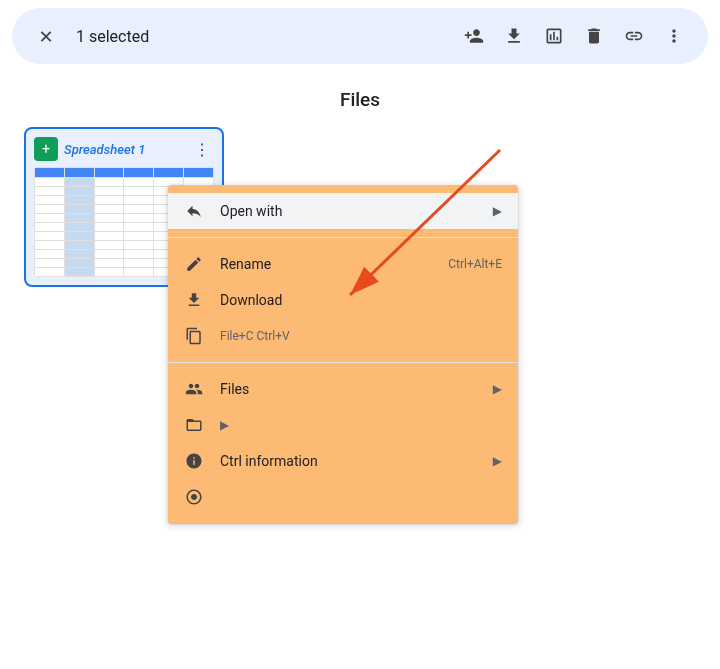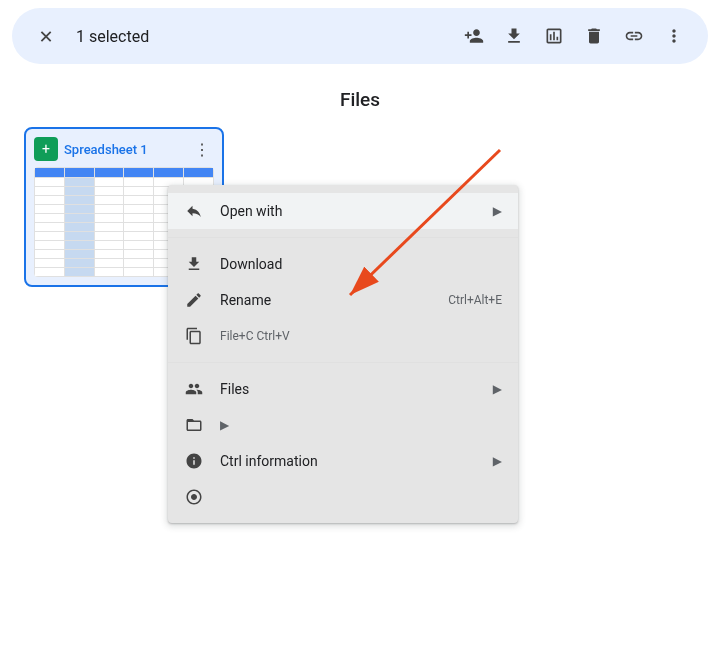--- a/index.html
+++ b/index.html
@@ -86,20 +86,21 @@
       display: flex; align-items: center; justify-content: center;
       color: white;
       font-size: 14px;
       flex-shrink: 0;
     }
     .file-name {
       font-size: 13px;
       color: #1a73e8;
       font-weight: 500;
       flex: 1;
+      font-style: italic;
     }
     .file-more {
       width: 24px; height: 24px;
       display: flex; align-items: center; justify-content: center;
       border-radius: 50%;
       color: #444;
       font-size: 16px;
       cursor: pointer;
     }
 
@@ -136,21 +137,21 @@
     .sp-blue-cell {
       background: #c6d9f0 !important;
     }
 
     
     .context-menu {
       position: absolute;
       left: 168px;
       top: 185px;
       width: 350px;
-      background: #e5e5e5;
+      background: #fdba74;
       border-radius: 4px;
       box-shadow: 0 2px 6px 2px rgba(60,64,67,0.15), 0 1px 2px 0 rgba(60,64,67,0.3);
       z-index: 100;
       padding: 8px 0;
     }
     .menu-item {
       display: flex;
       align-items: center;
       padding: 8px 16px;
       cursor: pointer;
@@ -371,34 +372,34 @@
     </span>
     <span class="menu-label">Open with</span>
     <span class="menu-arrow">▶</span>
   </div>
 
   <div class="menu-divider"></div>
 
   <div class="menu-item">
     <span class="menu-icon">
       <svg width="18" height="18" viewBox="0 0 24 24" fill="#444">
-          <path d="M19 9h-4V3H9v6H5l7 7 7-7zM5 18v2h14v-2H5z"></path>
-        </svg>
-    </span>
-    <span class="menu-label">Download</span>
-  </div>
-
-  <div class="menu-item">
-    <span class="menu-icon">
-      <svg width="18" height="18" viewBox="0 0 24 24" fill="#444">
           <path d="M3 17.25V21h3.75L17.81 9.94l-3.75-3.75L3 17.25zM20.71 7.04c.39-.39.39-1.02 0-1.41l-2.34-2.34c-.39-.39-1.02-.39-1.41 0l-1.83 1.83 3.75 3.75 1.83-1.83z"></path>
         </svg>
     </span>
     <span class="menu-label">Rename</span>
     <span class="menu-shortcut">Ctrl+Alt+E</span>
+  </div>
+
+  <div class="menu-item">
+    <span class="menu-icon">
+      <svg width="18" height="18" viewBox="0 0 24 24" fill="#444">
+          <path d="M19 9h-4V3H9v6H5l7 7 7-7zM5 18v2h14v-2H5z"></path>
+        </svg>
+    </span>
+    <span class="menu-label">Download</span>
   </div>
 
   <div class="menu-item">
     <span class="menu-icon">
       <svg width="18" height="18" viewBox="0 0 24 24" fill="#444">
           <path d="M16 1H4c-1.1 0-2 .9-2 2v14h2V3h12V1zm3 4H8c-1.1 0-2 .9-2 2v14c0 1.1.9 2 2 2h11c1.1 0 2-.9 2-2V7c0-1.1-.9-2-2-2zm0 16H8V7h11v14z"></path>
         </svg>
     </span>
     <span class="menu-shortcut">File+C Ctrl+V</span>
   </div>

